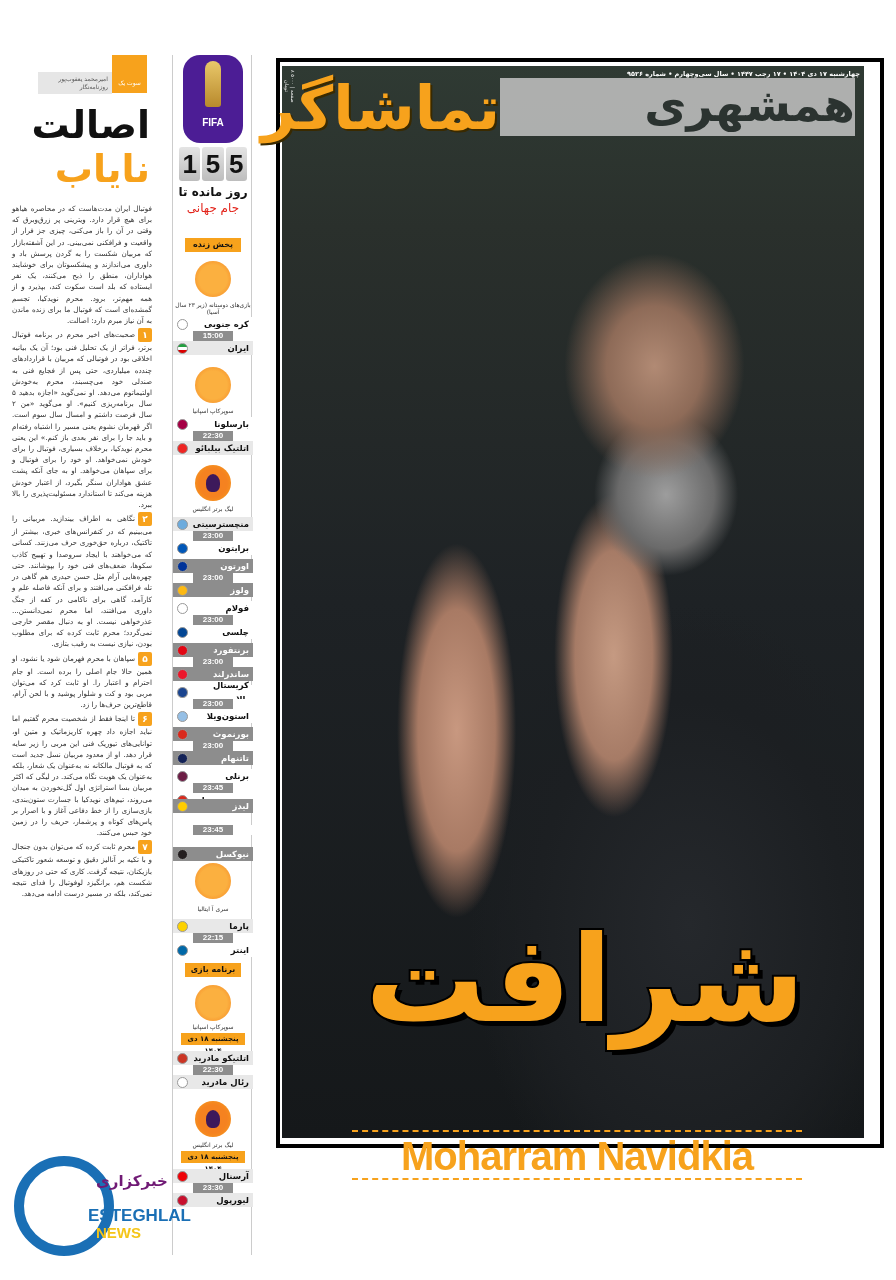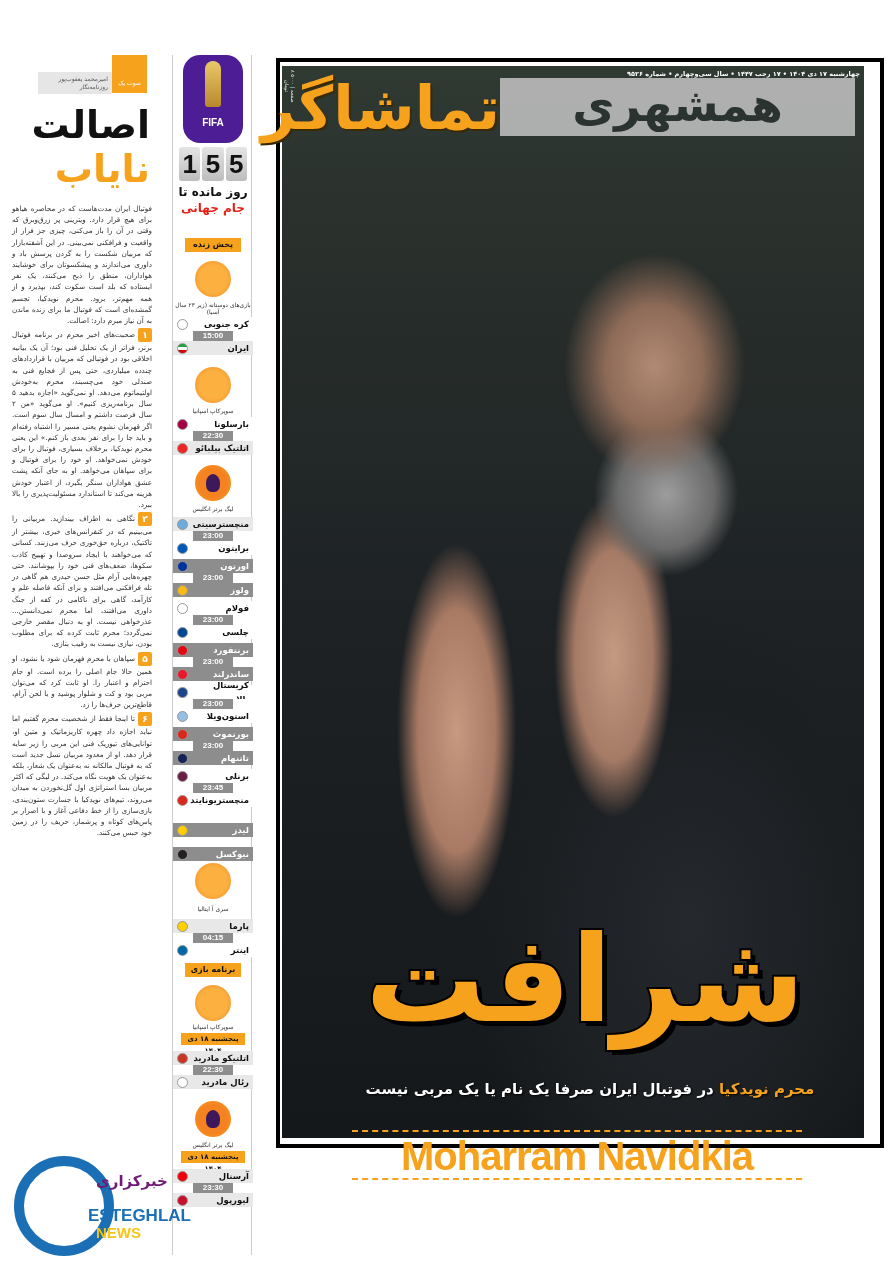--- a/index.html
+++ b/index.html
@@ -18,21 +18,21 @@
 .wm-en{position:absolute;left:88px;top:56px;font-size:17px;font-weight:bold;color:#1a6fb5;font-family:"Liberation Sans",sans-serif}
 .wm-news{position:absolute;left:96px;top:74px;font-size:15px;font-weight:bold;color:#f5c518;font-family:"Liberation Sans",sans-serif}
 
 .fixcol{position:absolute;left:172px;top:55px;width:80px;height:1200px;border-left:1px solid #ccc;border-right:1px solid #ccc}
 .wc-logo{position:absolute;left:10px;top:0;width:60px;height:88px;background:#4c1d95;border-radius:17px}
 .wc-trophy{position:absolute;left:22px;top:6px;width:16px;height:46px;background:linear-gradient(#e9c86a,#b8892c);border-radius:8px 8px 3px 3px}
 .wc-fifa{position:absolute;left:0;width:60px;top:62px;text-align:center;color:#fff;font-size:10px;font-weight:bold;font-family:"Liberation Sans",sans-serif}
 .countdown{position:absolute;left:6px;top:92px;width:68px;height:34px;display:flex;gap:2px}
 .digit{flex:1;background:linear-gradient(#e4e4e4,#bdbdbd);border-radius:3px;font-size:26px;font-weight:bold;text-align:center;line-height:34px;color:#111;font-family:"Liberation Sans",sans-serif}
 .cd-l1{position:absolute;left:0;top:130px;width:80px;text-align:center;font-size:12px;font-weight:bold;color:#111;direction:rtl}
-.cd-l2{position:absolute;left:0;top:146px;width:80px;text-align:center;font-size:12px;font-weight:bold;color:#e2231a;direction:rtl}
+.cd-l2{position:absolute;left:0;top:146px;width:80px;text-align:center;font-size:12px;font-weight:normal;color:#e2231a;direction:rtl}
 .section-tag{position:absolute;left:12px;width:56px;height:14px;background:#f7a21c;color:#111;font-size:8px;font-weight:bold;text-align:center;line-height:14px;direction:rtl}
 .comp-logo{position:absolute;left:22px;width:36px;height:36px;border-radius:50%;background:radial-gradient(circle,#fbb040 55%,#f58220 100%)}
 .comp-logo.pl{background:radial-gradient(circle,#f58220 55%,#f7a21c 100%)}
 .comp-logo.pl::after{content:"";position:absolute;left:11px;top:9px;width:14px;height:18px;background:#3d195b;border-radius:50% 50% 40% 40%}
 .comp-name{position:absolute;left:0;width:80px;text-align:center;font-size:6px;color:#333;direction:rtl}
 .team-row{position:absolute;left:0;width:80px;height:14px;font-size:8.5px;font-weight:bold;direction:rtl;padding-right:4px;line-height:14px;display:flex;justify-content:space-between;align-items:center}
 .team-row.grey{background:#8d8d8d;color:#fff}
 .team-row.white{background:#fff;color:#111}
 .team-row.light{background:#e8e8e8;color:#111}
 .crest{width:11px;height:11px;border-radius:50%;margin-left:4px;border:1px solid #999}
@@ -41,21 +41,21 @@
 
 .frame{position:absolute;left:276px;top:58px;width:608px;height:1090px;border:4px solid #000;background:#fff}
 .photo{position:absolute;left:282px;top:66px;width:582px;height:1072px;background:
 radial-gradient(ellipse 120px 150px at 64% 28%,#b18a74 0%,#8e6b58 40%,transparent 75%),
 radial-gradient(ellipse 80px 90px at 66% 40%,#9d9d9d 0%,#6a6a6a 60%,transparent 90%),
 radial-gradient(ellipse 70px 220px at 30% 62%,#c89880 0%,#a87a64 55%,transparent 85%),
 radial-gradient(ellipse 70px 190px at 57% 55%,#c59a82 0%,#a67b66 55%,transparent 85%),
 radial-gradient(ellipse 220px 320px at 70% 80%,#25282c 0%,#1c1f22 70%,transparent 100%),
 linear-gradient(180deg,#2f3a33 0%,#2a302c 15%,#1e2225 50%,#15181a 100%)}
 .masthead-bg{position:absolute;left:500px;top:78px;width:355px;height:58px;background:#c4c4c4;opacity:.85}
-.masthead{position:absolute;left:500px;top:72px;width:355px;text-align:center;font-size:46px;font-weight:bold;color:#2b3330;direction:rtl;line-height:66px}
+.masthead{position:absolute;left:500px;top:72px;width:355px;text-align:right;font-size:46px;font-weight:bold;color:#2b3330;direction:rtl;line-height:66px}
 .brand{position:absolute;left:300px;top:58px;width:200px;font-size:60px;font-weight:bold;color:#f7a21c;direction:rtl;text-align:center;line-height:100px;text-shadow:2px 2px 0 #3a2a00}
 .dateline{position:absolute;left:560px;top:70px;width:300px;text-align:right;font-size:6.5px;color:#fff;direction:rtl;font-weight:bold}
 .sideline{position:absolute;left:284px;top:64px;width:12px;height:44px;font-size:5px;color:#eee;writing-mode:vertical-rl;text-align:center}
 .big-title{position:absolute;left:360px;top:890px;width:450px;text-align:center;font-size:120px;font-weight:bold;color:#f7a21c;direction:rtl;line-height:180px;-webkit-text-stroke:4px #000;paint-order:stroke fill;text-shadow:5px 5px 0 #000}
 .sub{position:absolute;left:350px;top:1078px;width:480px;text-align:center;direction:rtl;color:#fff;font-size:15px;font-weight:bold;line-height:22px;text-shadow:1px 1px 2px #000}
 .sub .hl{color:#f7a21c}
 .en-name-wrap{position:absolute;left:352px;top:1130px;width:450px;height:50px;border-top:2px dashed #f7a21c;border-bottom:2px dashed #f7a21c}
 .en-name{position:absolute;left:0;top:2px;width:450px;text-align:center;font-family:"Liberation Sans",sans-serif;font-size:40px;font-weight:bold;color:#f7a21c;letter-spacing:-1px;line-height:44px}
 </style>
 </head>
@@ -68,20 +68,21 @@
   </div>
   <div class="author-tag">سوت یک</div>
   <div class="hl1">اصالت</div>
   <div class="hl2">نایاب</div>
   <div class="article">
     <p><span>فوتبال ایران مدت‌هاست که در محاصره هیاهو برای هیچ قرار دارد. ویترینی پر زرق‌وبرق که وقتی در آن را باز می‌کنی، چیزی جز فرار از واقعیت و فرافکنی نمی‌بینی. در این آشفته‌بازار که مربیان شکست را به گردن پرسش باد و داوری می‌اندازند و پیشکسوتان برای خوشایند هواداران، منطق را ذبح می‌کنند، یک نفر ایستاده که بلد است سکوت کند، بپذیرد و از همه مهم‌تر، برود. محرم نویدکیا، تجسم گمشده‌ای است که فوتبال ما برای زنده ماندن به آن نیاز مبرم دارد: اصالت.</span></p>
     <p><span class="numbox">۱</span><span>صحبت‌های اخیر محرم در برنامه فوتبال برتر، فراتر از یک تحلیل فنی بود؛ آن یک بیانیه اخلاقی بود در فوتبالی که مربیان با قراردادهای چندده میلیاردی، حتی پس از فجایع فنی به صندلی خود می‌چسبند، محرم به‌خودش اولتیماتوم می‌دهد. او نمی‌گوید «اجازه بدهید ۵ سال برنامه‌ریزی کنیم». او می‌گوید «من ۲ سال فرصت داشتم و امسال سال سوم است. اگر قهرمان نشوم یعنی مسیر را اشتباه رفته‌ام و باید جا را برای نفر بعدی باز کنم.» این یعنی محرم نویدکیا، برخلاف بسیاری، فوتبال را برای خودش نمی‌خواهد. او خود را برای فوتبال و برای سپاهان می‌خواهد. او به جای آنکه پشت عشق هواداران سنگر بگیرد، از اعتبار خودش هزینه می‌کند تا استاندارد مسئولیت‌پذیری را بالا ببرد.</span></p>
     <p><span class="numbox">۲</span><span>نگاهی به اطراف بیندازید. مربیانی را می‌بینیم که در کنفرانس‌های خبری، بیشتر از تاکتیک، درباره حق‌خوری حرف می‌زنند. کسانی که می‌خواهند با ایجاد سروصدا و تهییج کاذب سکوها، ضعف‌های فنی خود را بپوشانند. حتی چهره‌هایی آرام مثل حسن حیدری هم گاهی در تله فرافکنی می‌افتند و برای آنکه فاصله علم و کارآمد، گاهی برای ناکامی در کفه از جنگ داوری می‌افتند، اما محرم نمی‌دانستن... عذرخواهی نیست. او به دنبال مقصر خارجی نمی‌گردد؛ محرم ثابت کرده که برای مطلوب بودن، نیازی نیست به رقیب بتازی.</span></p>
     <p><span class="numbox">۵</span><span>سپاهان با محرم فهرمان شود یا نشود، او همین حالا جام اصلی را برده است. او جام احترام و اعتبار را. او ثابت کرد که می‌توان مربی بود و کت و شلوار پوشید و با لحن آرام، قاطع‌ترین حرف‌ها را زد.</span></p>
     <p><span class="numbox">۶</span><span>تا اینجا فقط از شخصیت محرم گفتیم اما نباید اجازه داد چهره کاریزماتیک و متین او، توانایی‌های تیوریک فنی این مربی را زیر سایه قرار دهد. او از معدود مربیان نسل جدید است که به فوتبال مالکانه نه به‌عنوان یک شعار، بلکه به‌عنوان یک هویت نگاه می‌کند. در لیگی که اکثر مربیان بسا استراتژی اول گل‌نخوردن به میدان می‌روند، تیم‌های نویدکیا با جسارت ستون‌بندی، بازی‌سازی را از خط دفاعی آغاز و با اصرار بر پاس‌های کوتاه و پرشمار، حریف را در زمین خود حبس می‌کنند.</span></p>
+    <p><span class="numbox">۷</span><span>محرم ثابت کرده که می‌توان بدون جنجال و با تکیه بر آنالیز دقیق و توسعه شعور تاکتیکی بازیکنان، نتیجه گرفت. کاری که حتی در روزهای شکست هم، برانگیزد لوفوتبال را فدای نتیجه نمی‌کند، بلکه در مسیر درست ادامه می‌دهد.</span></p>
   </div>
 </div>
 
 <div class="fixcol">
   <div class="wc-logo">
     <div class="wc-trophy"></div>
     <div class="wc-fifa">FIFA</div>
   </div>
   <div class="countdown">
     <div class="digit">1</div>
@@ -187,32 +188,32 @@
   <div class="team-row white" style="top:738px">
       <span>منچستریونایتد</span>
       <span class="crest" style="background:#da291c"></span>
     </div>
 
   <div class="team-row grey" style="top:792px">
       <span>نیوکسل</span>
       <span class="crest" style="background:#241f20"></span>
     </div>
   <div class="time" style="top:770px">23:45</div>
-  <div class="team-row grey" style="top:768px">
+  <div class="team-row grey" style="top:744px">
       <span>لیدز</span>
       <span class="crest" style="background:#ffcd00"></span>
     </div>
 
   <div class="comp-logo" style="top:808px"></div>
   <div class="comp-name" style="top:850px">سری آ ایتالیا</div>
   <div class="team-row light" style="top:864px">
       <span>پارما</span>
       <span class="crest" style="background:#fdd200"></span>
     </div>
-  <div class="time" style="top:878px">04:15</div>
+  <div class="time" style="top:878px">22:15</div>
   <div class="team-row white" style="top:888px">
       <span>اینتر</span>
       <span class="crest" style="background:#0068a8"></span>
     </div>
 
   <div class="section-tag" style="top:908px">برنامه بازی</div>
 
   <div class="comp-logo" style="top:930px"></div>
   <div class="comp-name" style="top:968px">سوپرکاپ اسپانیا</div>
   <div class="date-band" style="top:978px">پنجشنبه ۱۸ دی ۱۴۰۴</div>
@@ -243,21 +244,20 @@
 <div class="frame"></div>
 <div class="photo"></div>
 <div class="masthead-bg"></div>
 <div class="masthead">همشهری</div>
 <div class="brand">تماشاگر</div>
 <div class="dateline">چهارشنبه ۱۷ دی ۱۴۰۴ • ۱۷ رجب ۱۴۴۷ • سال سی‌وچهارم • شماره ۹۵۲۶</div>
 <div class="sideline">۸ صفحه | ۵۰۰۰ تومان</div>
 
 <div class="big-title">شرافت</div>
 <div class="sub">
-  <div><span class="hl">محرم نویدکیا</span><span> در فوتبال ایران صرفا یک نام یا یک مربی نیست</span></div>
 </div>
 <div class="en-name-wrap">
   <div class="en-name">Moharram Navidkia</div>
 </div>
 
 <div class="watermark">
   <div class="wm-circle"></div>
   <div class="wm-fa">خبرکزاری</div>
   <div class="wm-en">ESTEGHLAL</div>
   <div class="wm-news">NEWS</div>

